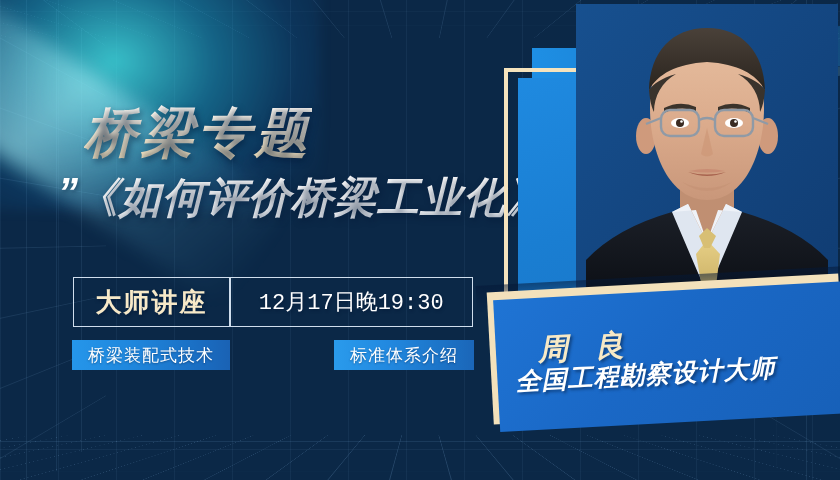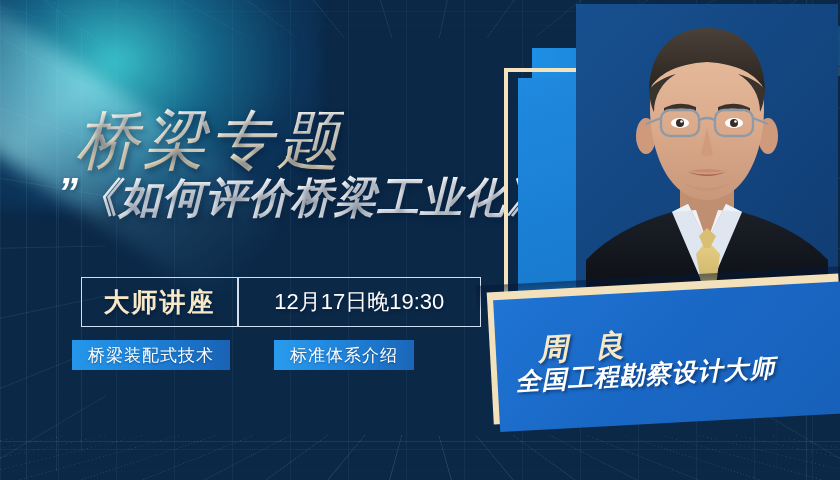--- a/index.html
+++ b/index.html
@@ -81,22 +81,22 @@
     transform:rotate(-7deg);
   }
   .diag-band2{
     position:absolute;right:-10px;top:84px;width:300px;height:9px;
     background:linear-gradient(90deg, rgba(200,230,255,0) 0%, rgba(150,215,245,.5) 35%, rgba(120,195,235,.2) 100%);
     transform:rotate(-7deg);
   }
 
   
   .title-main{
-    position:absolute;left:76px;top:98px;
-    font-size:63px;font-weight:400;letter-spacing:4px;
+    position:absolute;left:84px;top:98px;
+    font-size:53px;font-weight:700;letter-spacing:4px;
     font-style:italic;
     color:#f6e7c6;
     background:linear-gradient(180deg,#ffffff 0%,#fdf3df 42%,#f0dcb0 100%);
     -webkit-background-clip:text;background-clip:text;
     -webkit-text-fill-color:transparent;
     text-shadow:2px 3px 6px rgba(2,22,52,.55);
     white-space:nowrap;
   }
   .subtitle-row{
     position:absolute;left:58px;top:170px;
@@ -118,23 +118,23 @@
   }
   .q-close{
     font-size:34px;font-weight:800;font-style:italic;color:#f3dfb4;
     line-height:.9;align-self:flex-end;margin-left:2px;margin-bottom:2px;
     letter-spacing:-3px;
     text-shadow:1px 2px 4px rgba(2,22,52,.45);
   }
 
   
   .info-box{
-    position:absolute;left:81px;top:277px;width:400px;height:50px;
+    position:absolute;left:73px;top:277px;width:400px;height:50px;
     border:1.5px solid rgba(226,238,252,.92);
-    display:flex;align-items:stretch;
+    display:flex;align-items:stretch;font-family:Liberation Mono, monospace;
   }
   .info-label{
     display:flex;align-items:center;justify-content:center;
     width:155px;
     font-size:26px;font-weight:800;letter-spacing:2px;
     color:#f7e9c8;
     text-shadow:1px 2px 3px rgba(2,22,52,.5);
   }
   .info-div{width:1.5px;background:rgba(226,238,252,.92);}
   .info-date{
@@ -147,21 +147,21 @@
   
   .tags{position:absolute;left:72px;top:340px;display:flex;}
   .tag{
     height:30px;display:flex;align-items:center;
     padding:0 16px;
     font-size:17px;font-weight:400;letter-spacing:1px;
     color:#ffffff;
     text-shadow:0 1px 2px rgba(2,22,52,.4);
     background:linear-gradient(90deg,#2596ea 0%,#1f86dc 40%,#1a6fc4 78%,#1a62b4 100%);
   }
-  .tag.t2{margin-left:44px;
+  .tag.t2{margin-left:104px;
     background:linear-gradient(90deg,#2a9bec 0%,#2289e0 38%,#1c74c8 76%,#1b66b8 100%);
   }
 
   
   .portrait-wrap{position:absolute;right:0;top:0;width:360px;height:480px;}
 
   .accent-bar{
     position:absolute;left:52px;top:48px;width:172px;height:40px;
     background:linear-gradient(90deg,#1e8fe4 0%,#1b82d6 60%,#1a74c6 100%);
   }

